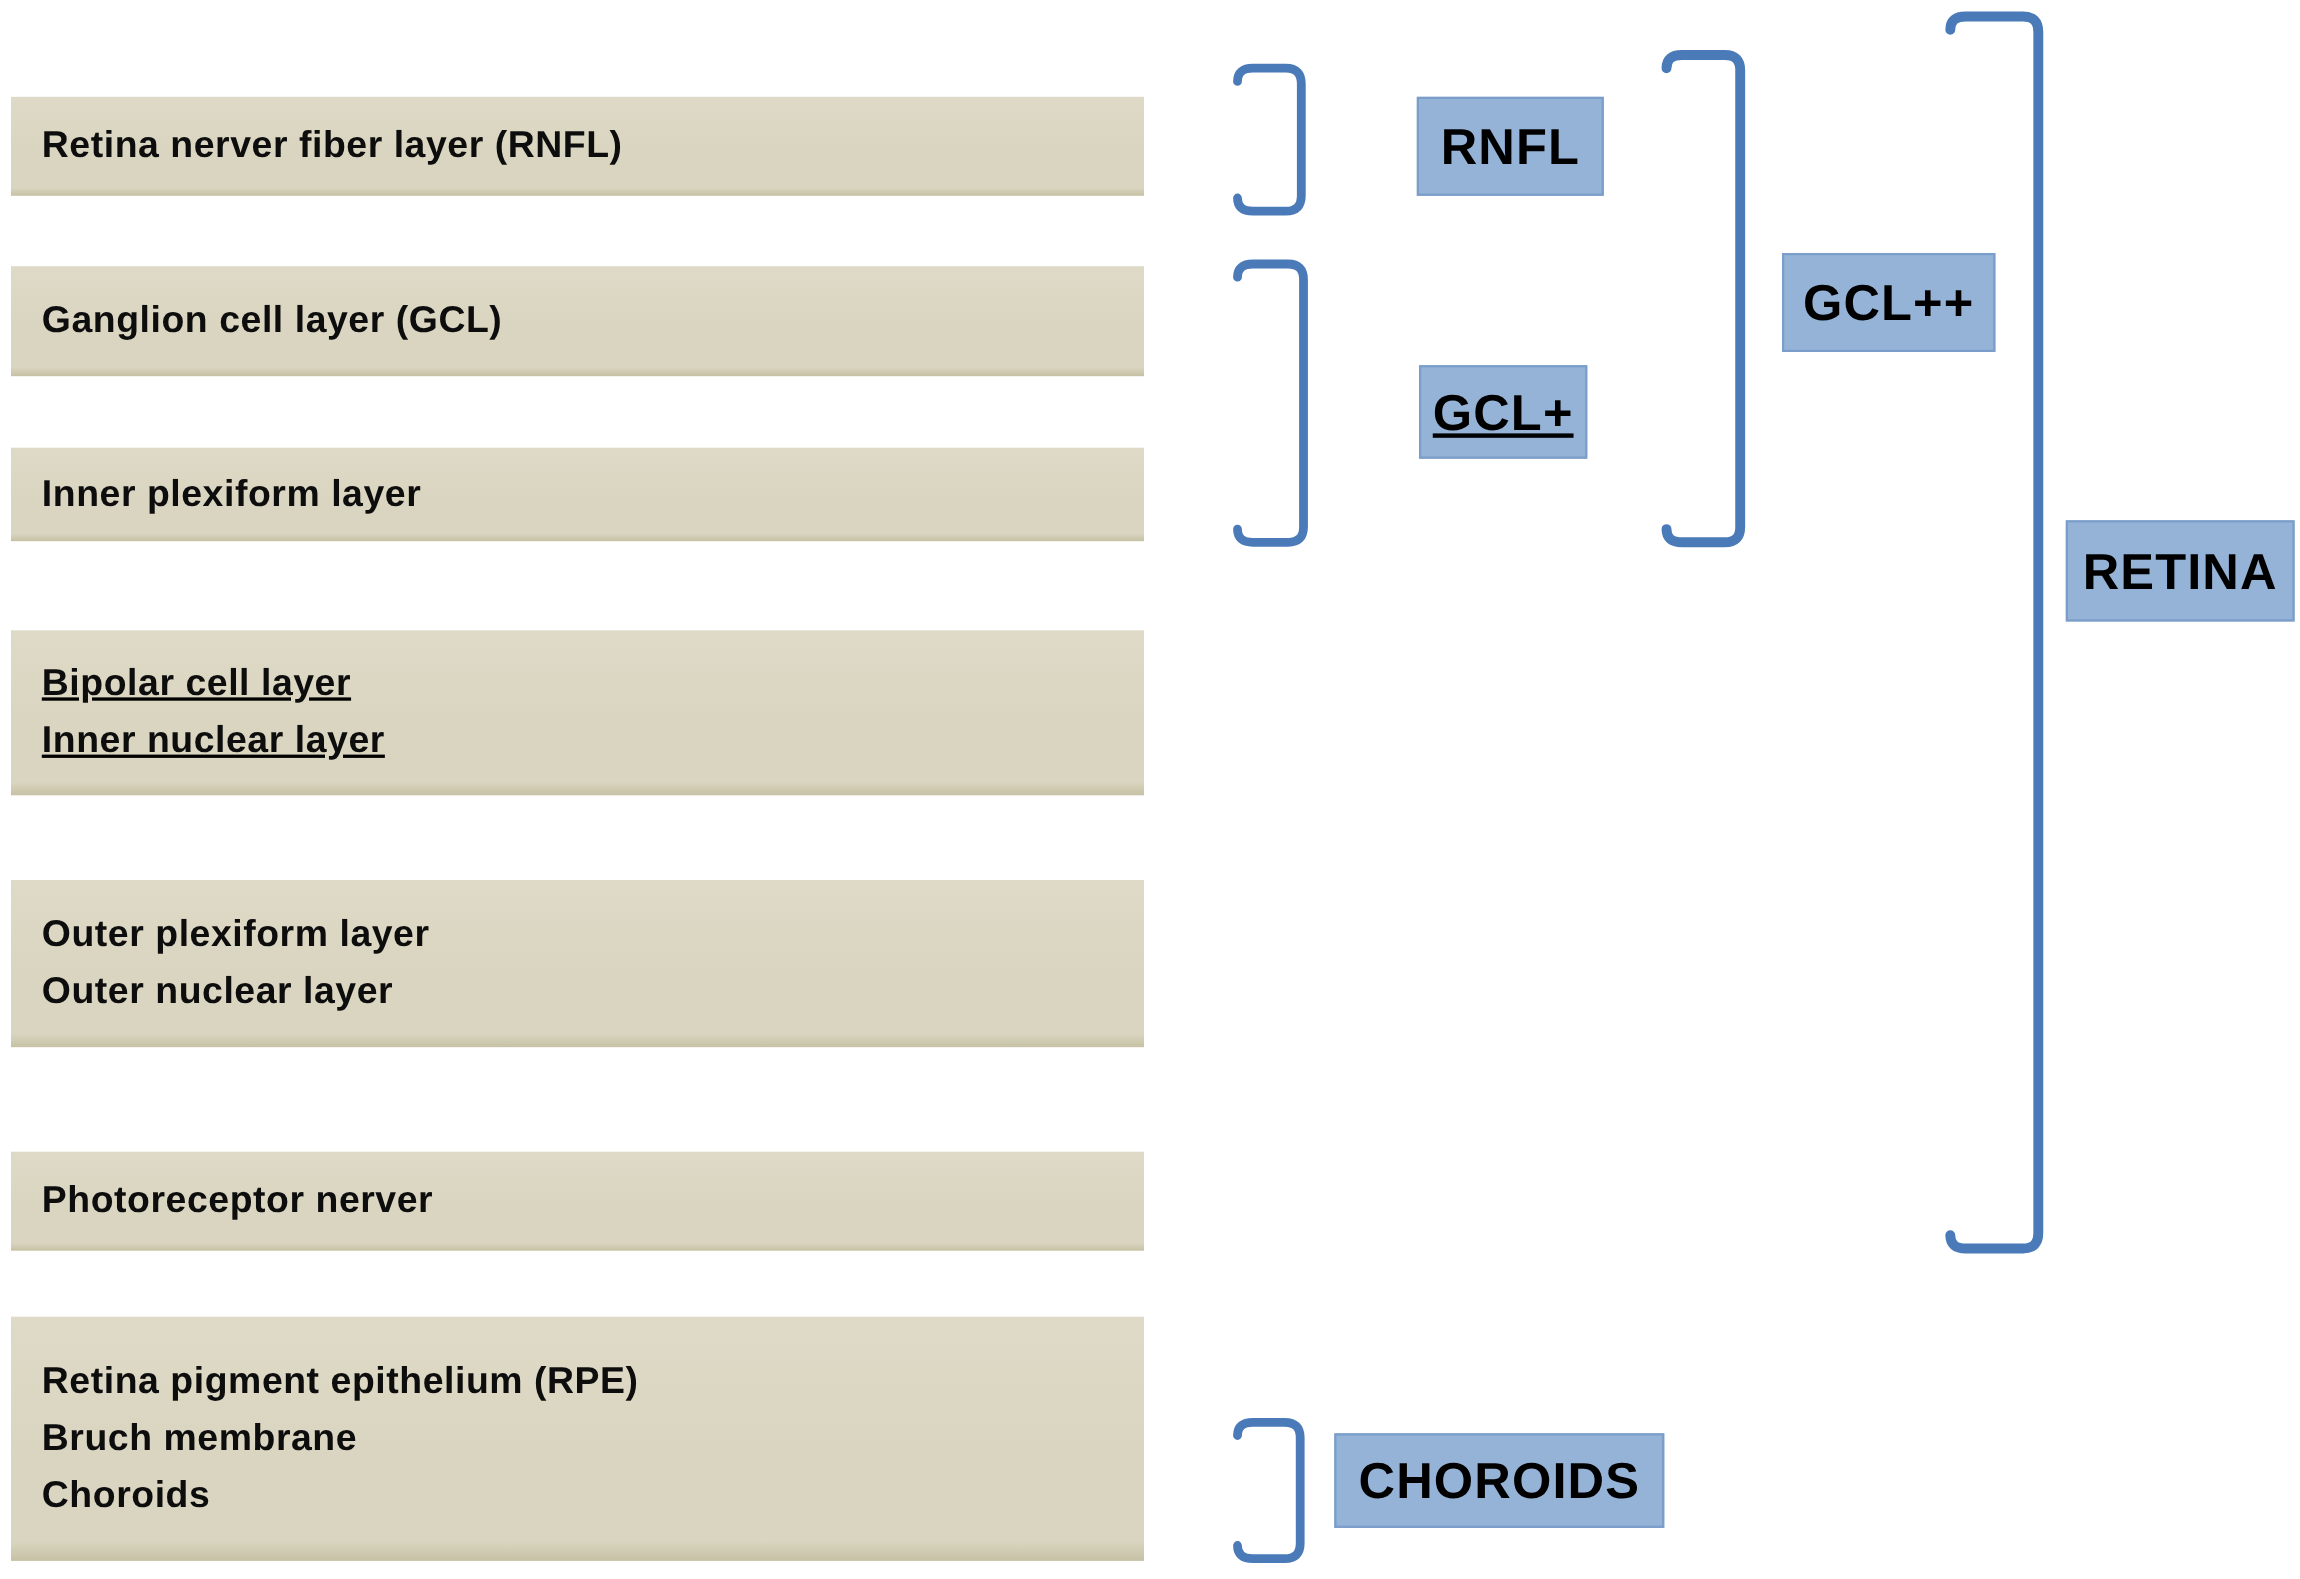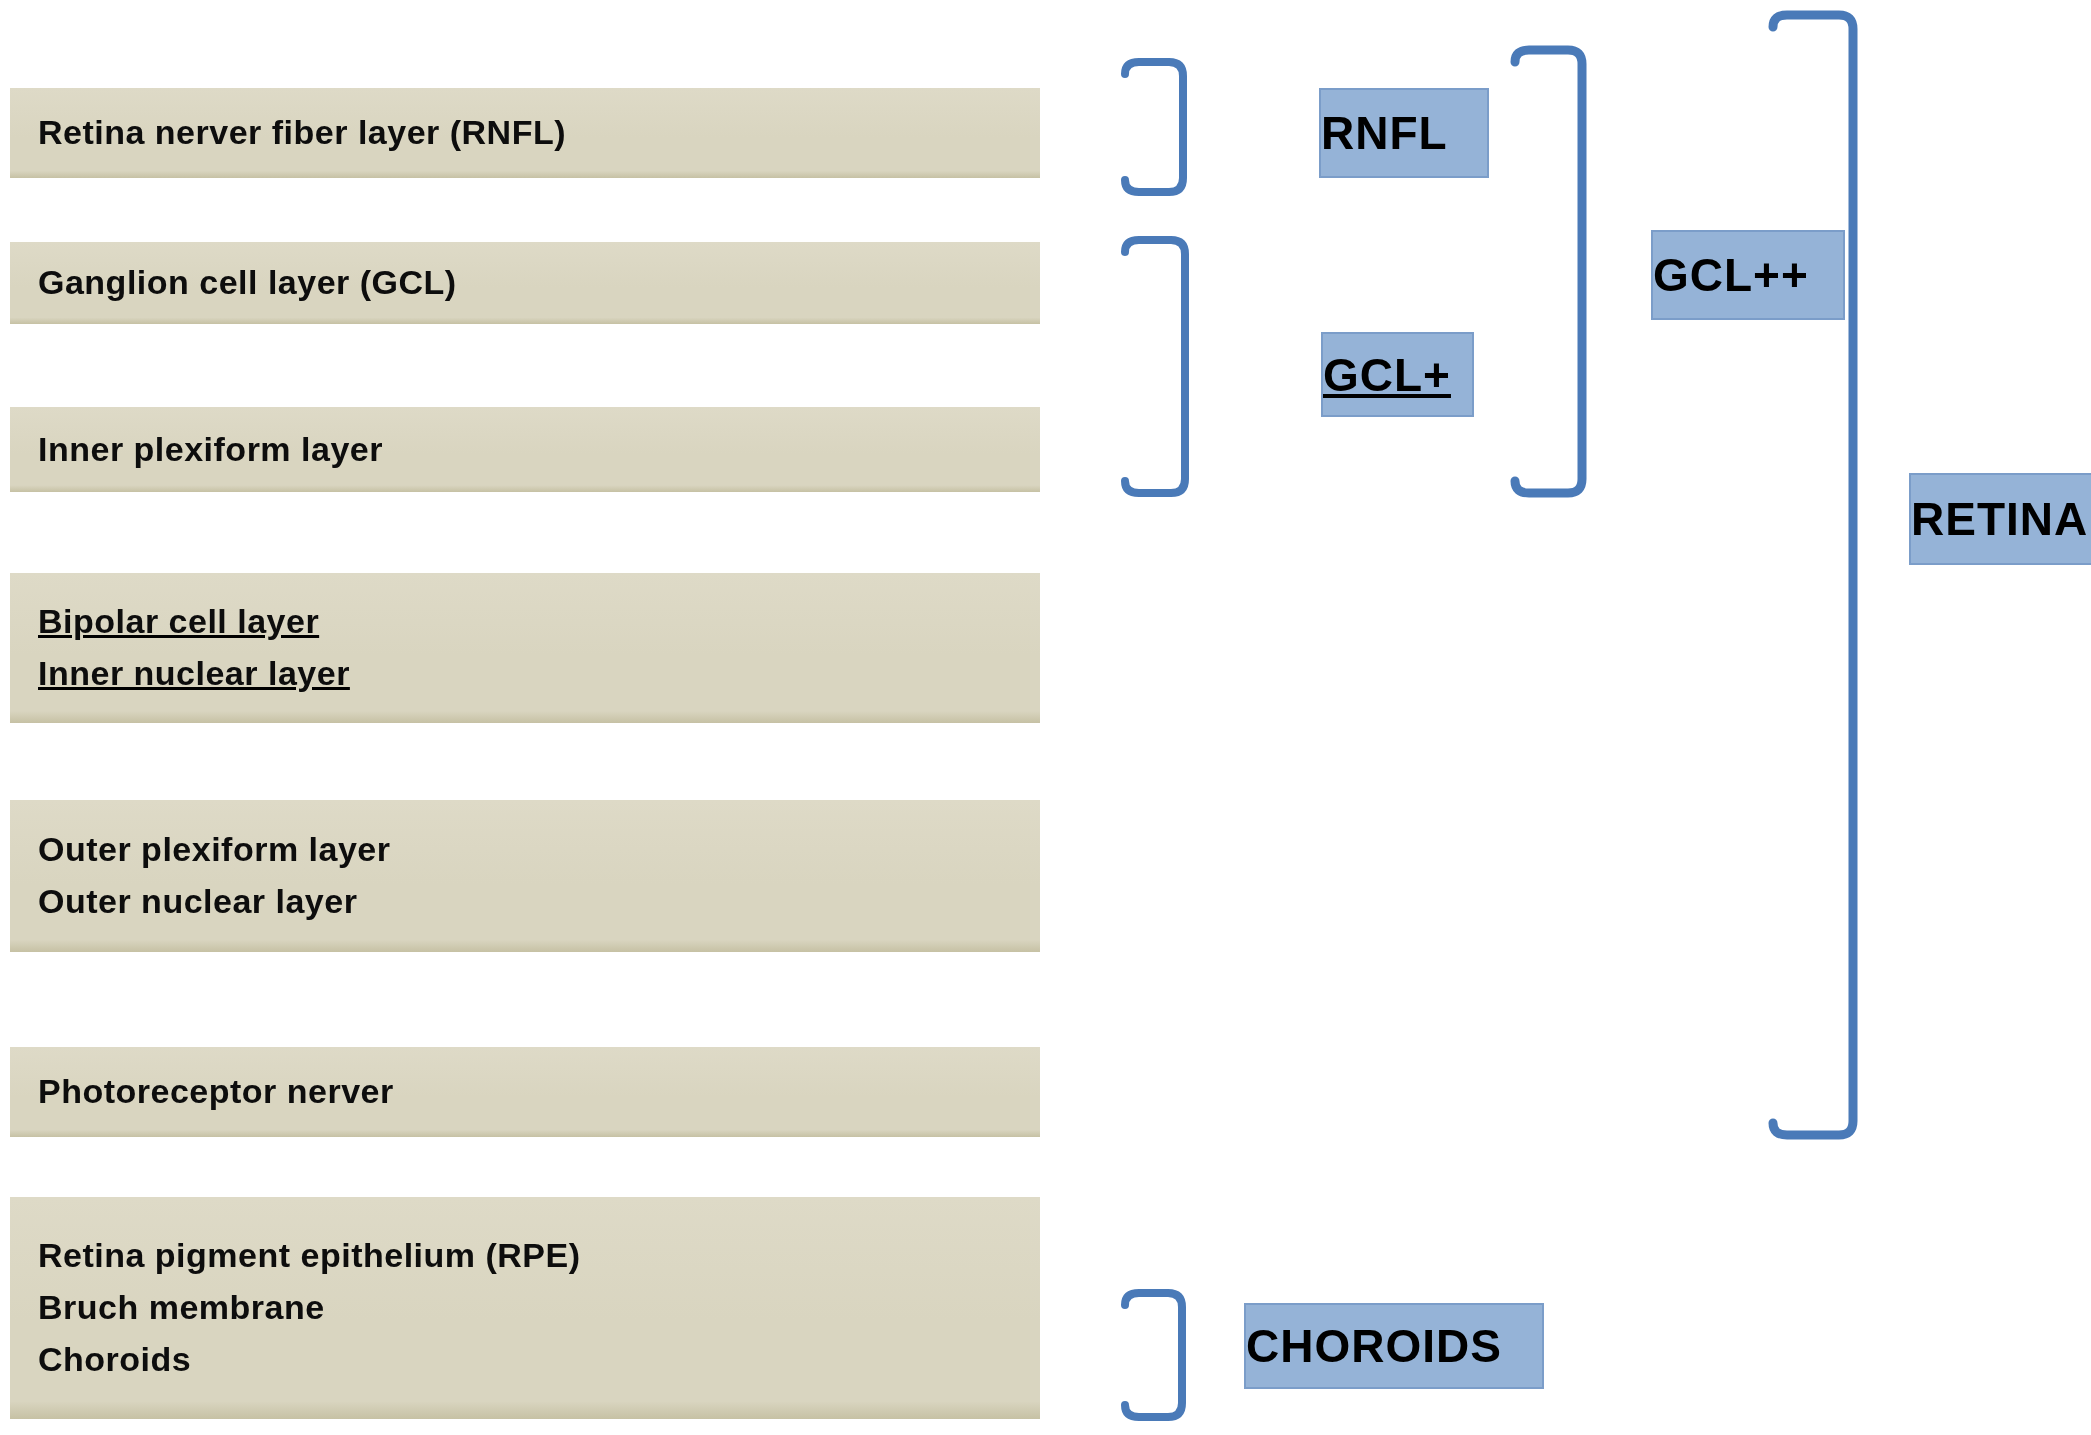--- a/index.html
+++ b/index.html
@@ -32,21 +32,21 @@
     font-size:34px;font-weight:bold;line-height:1.52;
     color:var(--bar-text);
     white-space:nowrap;
     letter-spacing:0.5px;
   }
   .tag{
     position:absolute;
     background:var(--tag-fill);
     border:2px solid var(--tag-border);
     box-sizing:border-box;
-    display:flex;align-items:center;margin-left:31px;
+    display:flex;align-items:center;justify-content:center;
   }
   .tag-text{
     font-size:46px;font-weight:bold;color:var(--tag-text);
     letter-spacing:1px;white-space:nowrap;
   }
   .brackets{position:absolute;left:0;top:0;}
   .bracket{
     fill:none;
     stroke:var(--bracket-stroke);
     stroke-linecap:round;
@@ -57,21 +57,21 @@
 </style>
 </head>
 <body>
 
 <div class="canvas">
 
   <div class="bar" style="top:88px;height:90px;">
     <div class="bar-line">Retina nerver fiber layer (RNFL)</div>
   </div>
 
-  <div class="bar" style="top:242px;height:82px;">
+  <div class="bar" style="top:242px;height:100px;">
     <div class="bar-line">Ganglion cell layer (GCL)</div>
   </div>
 
   <div class="bar" style="top:407px;height:85px;">
     <div class="bar-line">Inner plexiform layer</div>
   </div>
 
   <div class="bar" style="top:573px;height:150px;text-decoration:underline;">
     <div class="bar-line">Bipolar cell layer</div>
     <div class="bar-line">Inner nuclear layer</div>

